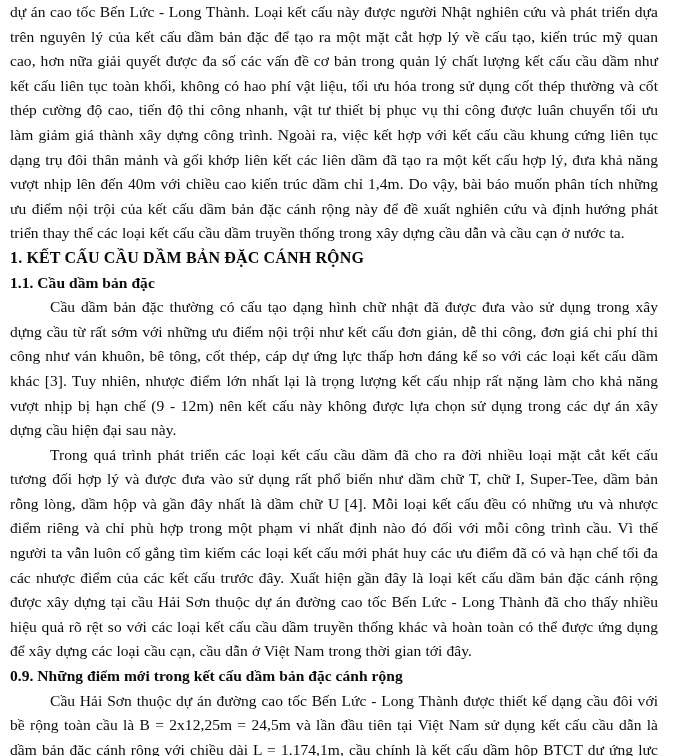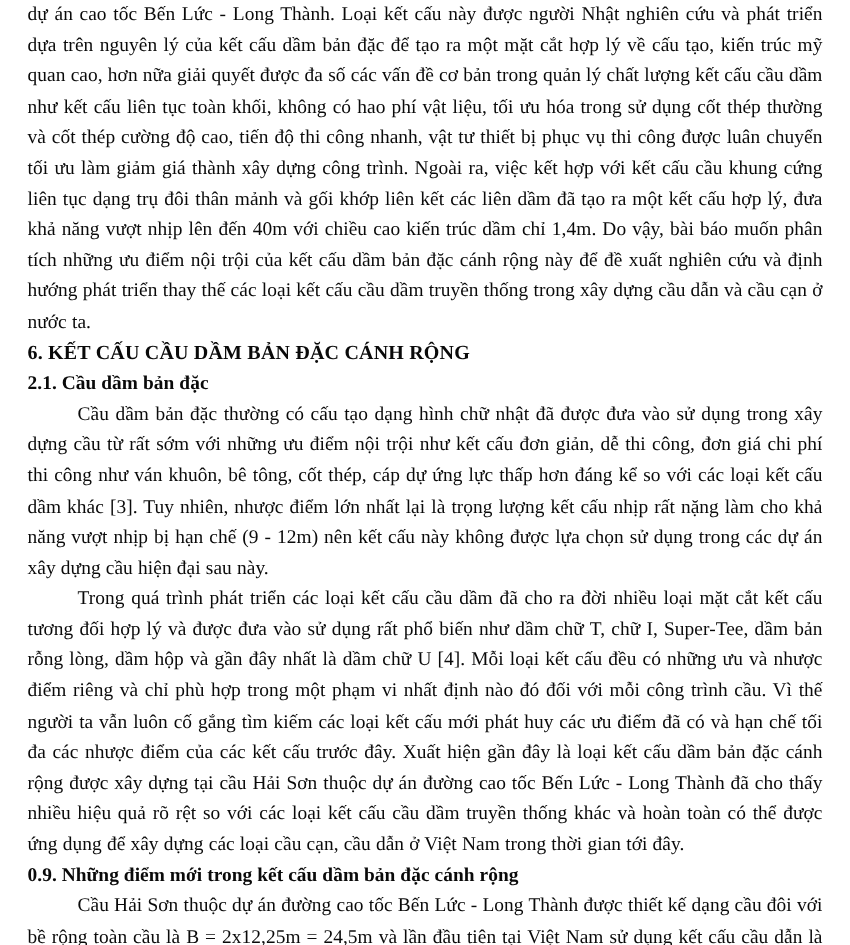--- a/index.html
+++ b/index.html
@@ -12,21 +12,21 @@
     height: 756px;
     overflow: hidden;
     font-family: "Liberation Serif", "DejaVu Serif", serif;
     color: #0a0a0a;
   }
   .page {
     position: relative;
     width: 680px;
     height: 756px;
     box-sizing: border-box;
-    padding: 0 22px 0 22px;
+    padding: 0 22px 0 10px;
   }
   p.body-par {
     margin: 0;
     font-size: 15.5px;
     line-height: 24.6px;
     text-align: justify;
     text-justify: inter-word;
     letter-spacing: 0.05px;
     word-spacing: 0.2px;
   }
@@ -62,23 +62,23 @@
     margin-top: 11px;
   }
 </style>
 </head>
 <body>
 
 <div class="page">
 
   <p class="body-par">dự án cao tốc Bến Lức - Long Thành. Loại kết cấu này được người Nhật nghiên cứu và phát triển dựa trên nguyên lý của kết cấu dầm bản đặc để tạo ra một mặt cắt hợp lý về cấu tạo, kiến trúc mỹ quan cao, hơn nữa giải quyết được đa số các vấn đề cơ bản trong quản lý chất lượng kết cấu cầu dầm như kết cấu liên tục toàn khối, không có hao phí vật liệu, tối ưu hóa trong sử dụng cốt thép thường và cốt thép cường độ cao, tiến độ thi công nhanh, vật tư thiết bị phục vụ thi công được luân chuyển tối ưu làm giảm giá thành xây dựng công trình. Ngoài ra, việc kết hợp với kết cấu cầu khung cứng liên tục dạng trụ đôi thân mảnh và gối khớp liên kết các liên dầm đã tạo ra một kết cấu hợp lý, đưa khả năng vượt nhịp lên đến 40m với chiều cao kiến trúc dầm chỉ 1,4m. Do vậy, bài báo muốn phân tích những ưu điểm nội trội của kết cấu dầm bản đặc cánh rộng này để đề xuất nghiên cứu và định hướng phát triển thay thế các loại kết cấu cầu dầm truyền thống trong xây dựng cầu dẫn và cầu cạn ở nước ta.</p>
 
-  <h2 class="sec-head gap-before-sec">6. KẾT CẤU CẦU DẦM BẢN ĐẶC CÁNH RỘNG</h2>
+  <h2 class="sec-head gap-before-sec">1. KẾT CẤU CẦU DẦM BẢN ĐẶC CÁNH RỘNG</h2>
 
-  <h3 class="sub-head gap-before-sub">2.1. Cầu dầm bản đặc</h3>
+  <h3 class="sub-head gap-before-sub">1.1. Cầu dầm bản đặc</h3>
 
   <p class="body-par indent gap-before-par">Cầu dầm bản đặc thường có cấu tạo dạng hình chữ nhật đã được đưa vào sử dụng trong xây dựng cầu từ rất sớm với những ưu điểm nội trội như kết cấu đơn giản, dễ thi công, đơn giá chi phí thi công như ván khuôn, bê tông, cốt thép, cáp dự ứng lực thấp hơn đáng kể so với các loại kết cấu dầm khác [3]. Tuy nhiên, nhược điểm lớn nhất lại là trọng lượng kết cấu nhịp rất nặng làm cho khả năng vượt nhịp bị hạn chế (9 - 12m) nên kết cấu này không được lựa chọn sử dụng trong các dự án xây dựng cầu hiện đại sau này.</p>
 
   <p class="body-par indent gap-before-par">Trong quá trình phát triển các loại kết cấu cầu dầm đã cho ra đời nhiều loại mặt cắt kết cấu tương đối hợp lý và được đưa vào sử dụng rất phổ biến như dầm chữ T, chữ I, Super-Tee, dầm bản rỗng lòng, dầm hộp và gần đây nhất là dầm chữ U [4]. Mỗi loại kết cấu đều có những ưu và nhược điểm riêng và chỉ phù hợp trong một phạm vi nhất định nào đó đối với mỗi công trình cầu. Vì thế người ta vẫn luôn cố gắng tìm kiếm các loại kết cấu mới phát huy các ưu điểm đã có và hạn chế tối đa các nhược điểm của các kết cấu trước đây. Xuất hiện gần đây là loại kết cấu dầm bản đặc cánh rộng được xây dựng tại cầu Hải Sơn thuộc dự án đường cao tốc Bến Lức - Long Thành đã cho thấy nhiều hiệu quả rõ rệt so với các loại kết cấu cầu dầm truyền thống khác và hoàn toàn có thể được ứng dụng để xây dựng các loại cầu cạn, cầu dẫn ở Việt Nam trong thời gian tới đây.</p>
 
   <h3 class="sub-head gap-before-sub2">0.9. Những điểm mới trong kết cấu dầm bản đặc cánh rộng</h3>
 
   <p class="body-par indent gap-before-par"><span>Cầu Hải Sơn thuộc dự án đường cao tốc Bến Lức - Long Thành được thiết kế dạng cầu đôi với bề rộng toàn cầu là B = 2x12,25m = 24,5m và lần đầu tiên tại Việt Nam sử dụng kết cấu cầu dẫn là dầm bản đặc cánh rộng với chiều dài L = 1.174,1m, cầu chính là kết cấu dầm hộp BTCT dự ứng lực thi công theo công nghệ đúc hẫng cân bằng, tổng chiều dài toàn cầu </span></p>
 
 </div>

